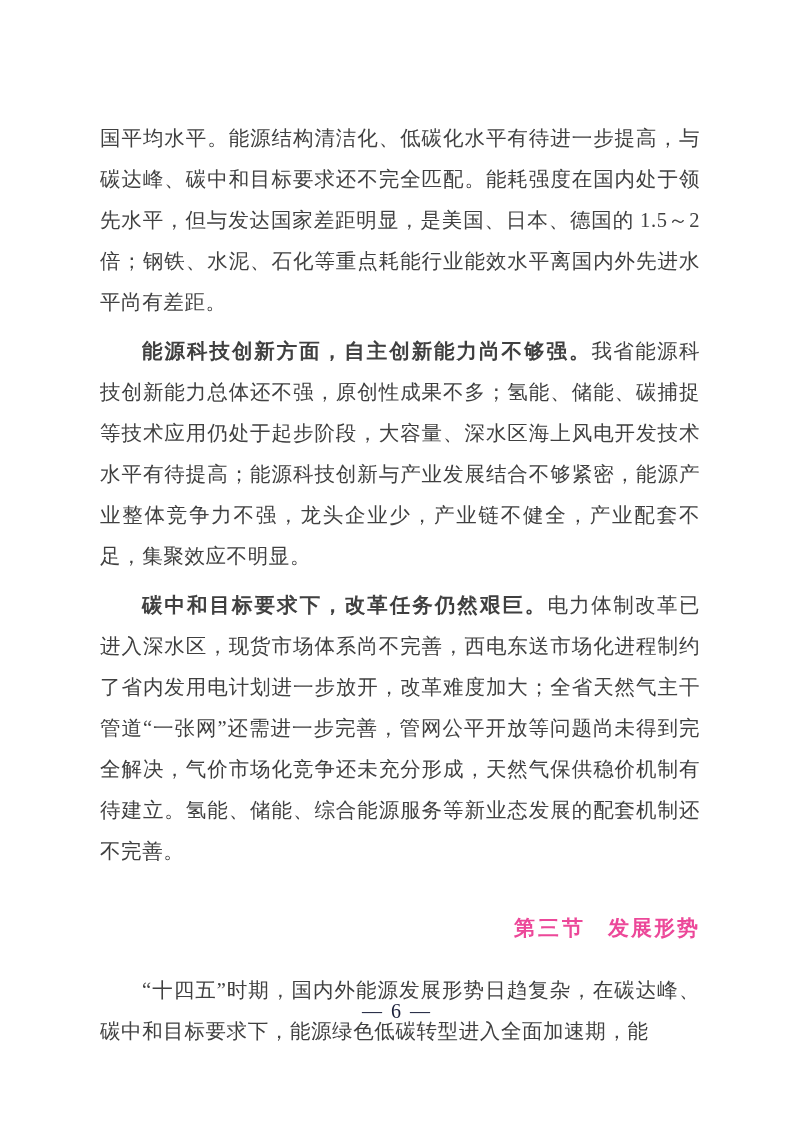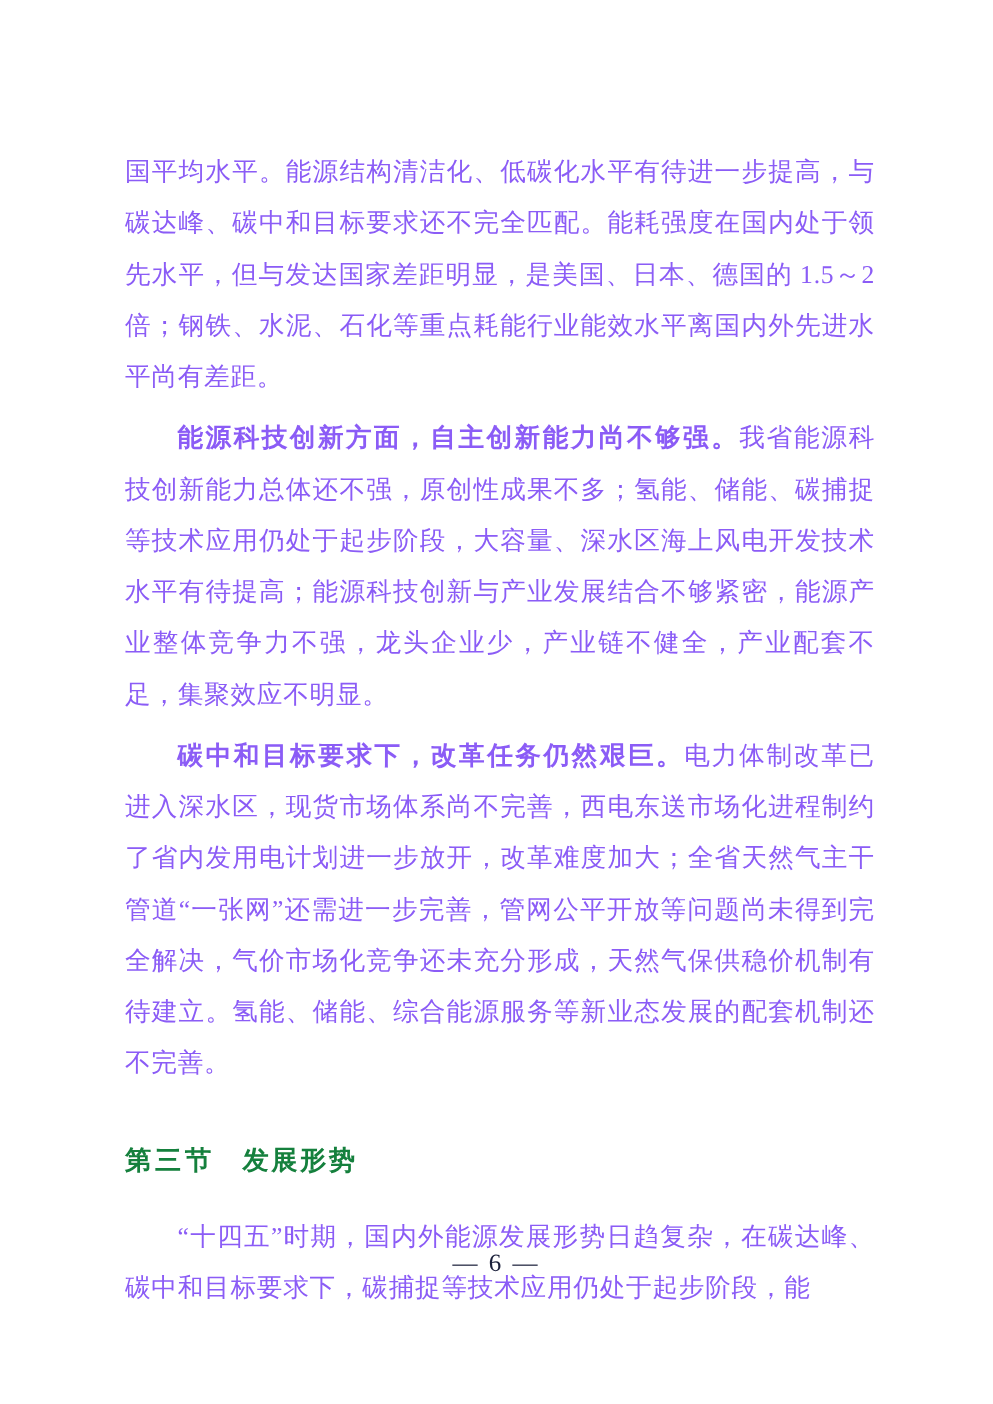--- a/index.html
+++ b/index.html
@@ -21,40 +21,40 @@
   .content {
     position: absolute;
     left: 100px;
     top: 118px;
     width: 600px;
   }
   .para {
     font-family: "Liberation Serif", "DejaVu Serif", serif;
     font-size: 20.5px;
     line-height: 41px;
-    color: #8b5cf6;
+    color: #404040;
     text-align: justify;
     text-justify: inter-ideograph;
     margin: 0 0 0 0;
     letter-spacing: 0.6px;
   }
   .para.indent {
     text-indent: 42px;
   }
   .lead {
     font-weight: bold;
     letter-spacing: 1.2px;
     font-family: Liberation Serif, serif;
   }
   .section-title {
     margin-top: 36px;
-    text-align: left;
+    text-align: right;
     font-size: 21px;
     font-weight: bold;
-    color: #15803d;
+    color: #ec4899;
     letter-spacing: 2px;
     line-height: 40px;
   }
   .section-title .sec-num {
     letter-spacing: 3px;
   }
   .section-title .sec-gap {
     display: inline-block;
     width: 22px;
   }
@@ -91,18 +91,18 @@
     <p class="para indent">
       <span class="lead">碳中和目标要求下，改革任务仍然艰巨。</span><span>电力体制改革已进入深水区，现货市场体系尚不完善，西电东送市场化进程制约了省内发用电计划进一步放开，改革难度加大；全省天然气主干管道“一张网”还需进一步完善，管网公平开放等问题尚未得到完全解决，气价市场化竞争还未充分形成，天然气保供稳价机制有待建立。氢能、储能、综合能源服务等新业态发展的配套机制还不完善。</span>
     </p>
 
     <div class="section-title">
       <span class="sec-num">第三节</span><span class="sec-gap"></span><span>发展形势</span>
     </div>
 
     <div class="spacer-md"></div>
 
-    <p class="para indent">“十四五”时期，国内外能源发展形势日趋复杂，在碳达峰、碳中和目标要求下，碳捕捉等技术应用仍处于起步阶段，能</p>
+    <p class="para indent">“十四五”时期，国内外能源发展形势日趋复杂，在碳达峰、碳中和目标要求下，能源绿色低碳转型进入全面加速期，能</p>
 
   </div>
 
   <div class="page-number">— 6 —</div>
 </div>
 
 </body></html>

